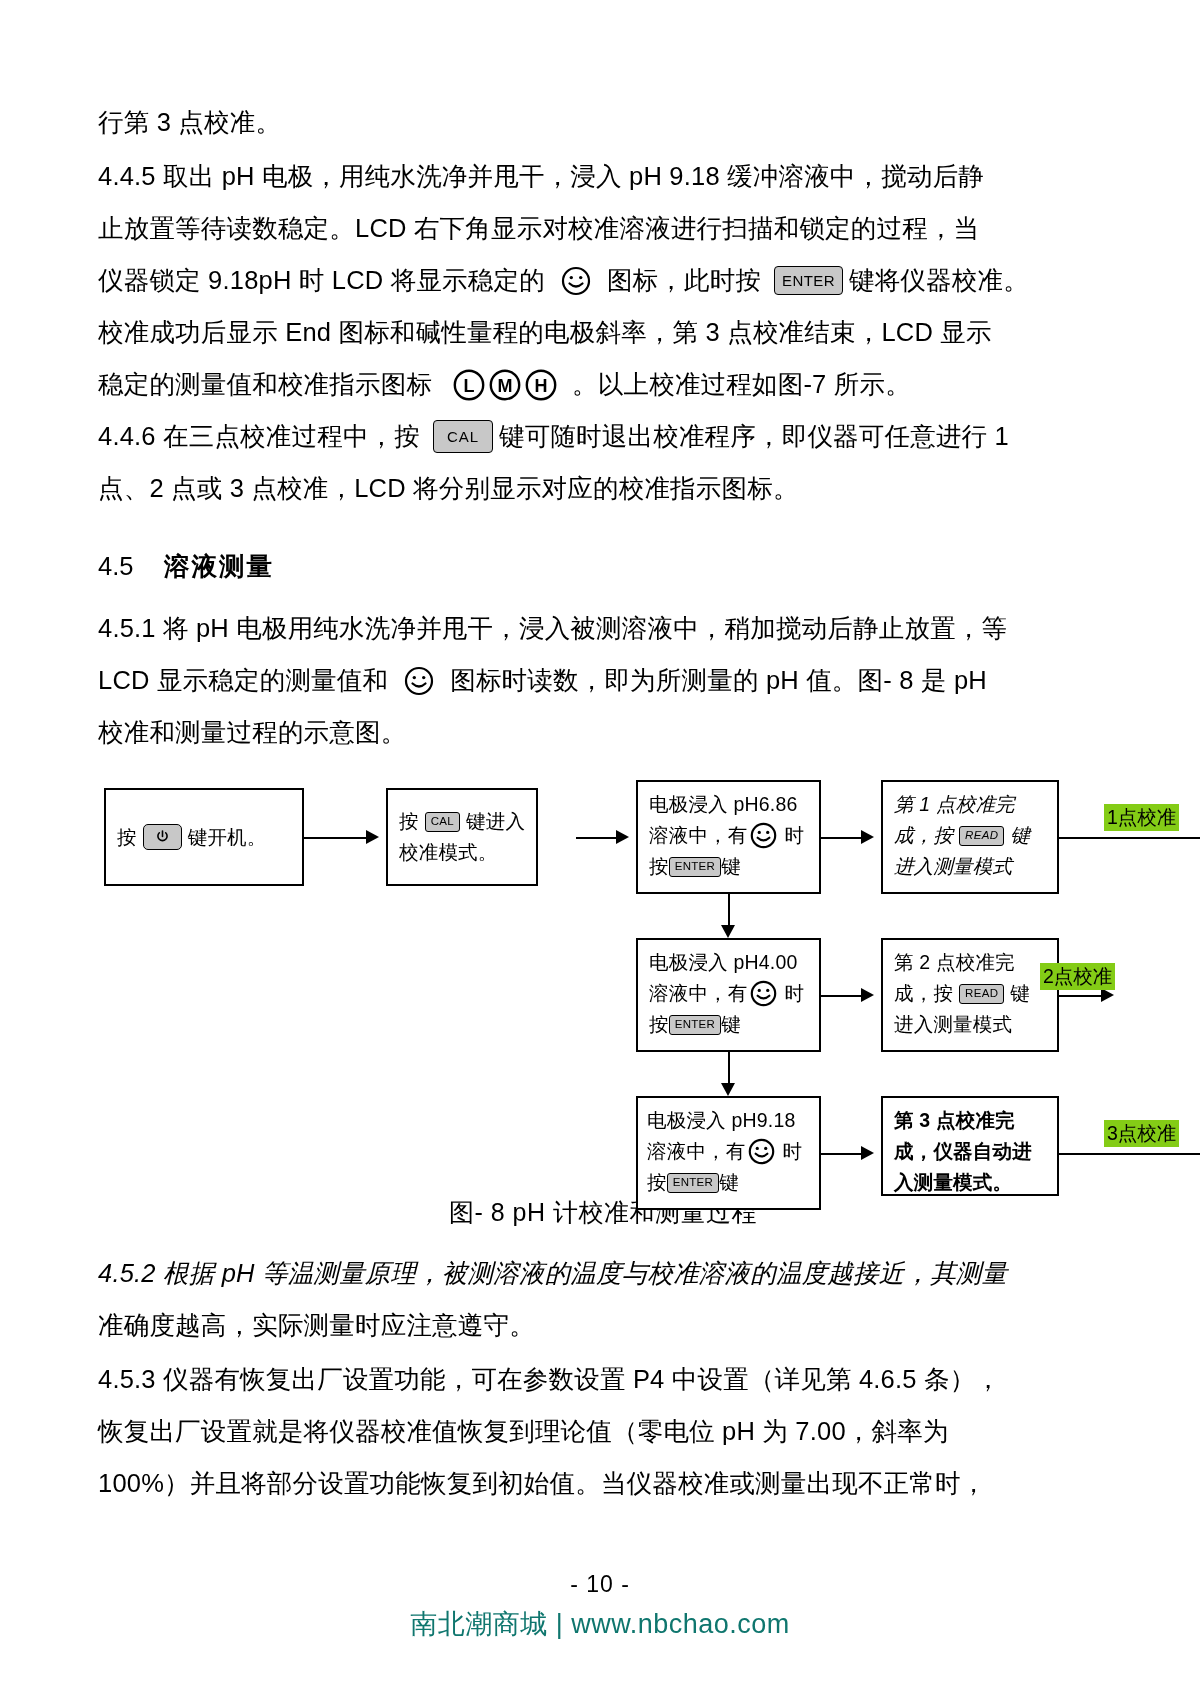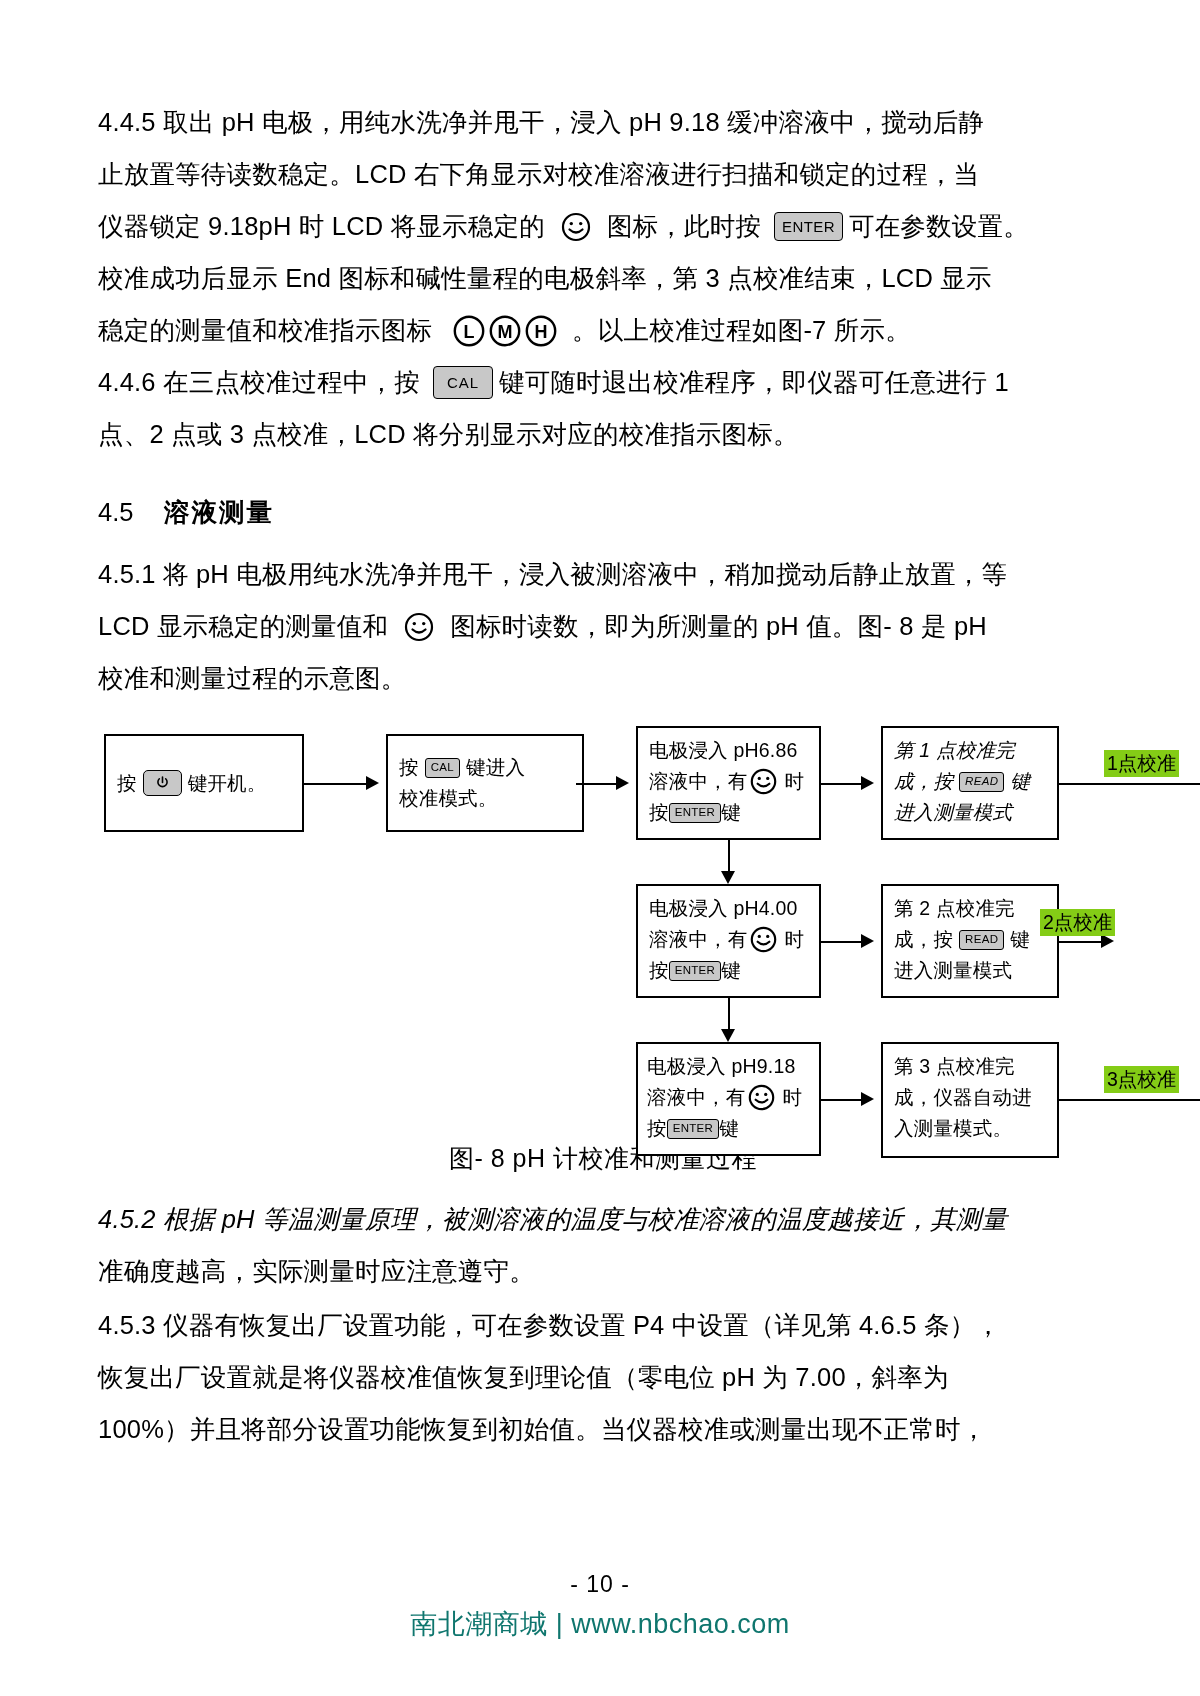--- a/index.html
+++ b/index.html
@@ -169,31 +169,32 @@
     font-size: 27px;
     color: #0f766e;
     letter-spacing: 0.5px;
   }
 </style>
 </head>
 <body>
 
 <div class="page">
 
+  <p class="para">行第 3 点校准。</p>
 
   <p class="para tight">4.4.5  取出 pH 电极，用纯水洗净并甩干，浸入 pH 9.18 缓冲溶液中，搅动后静</p>
   <p class="para tight">止放置等待读数稳定。LCD  右下角显示对校准溶液进行扫描和锁定的过程，当</p>
 
   <p class="para tight">
     <span>仪器锁定 9.18pH 时 LCD 将显示稳定的</span><span class="sp-l"></span><span class="smiley"><svg viewBox="0 0 30 30" width="30" height="30">
           <circle cx="15" cy="15" r="13" fill="#fff" stroke="#000" stroke-width="2.2"></circle>
           <circle cx="10.3" cy="11.6" r="1.7" fill="#000"></circle>
           <circle cx="19.7" cy="11.6" r="1.7" fill="#000"></circle>
           <path d="M8.5 17.5 Q15 23.5 21.5 17.5" fill="none" stroke="#000" stroke-width="2.2" stroke-linecap="round"></path>
-        </svg></span><span class="sp-l"></span><span>图标，此时按</span><span class="sp-l"></span><span class="key enter-big">ENTER</span><span class="sp"></span><span>可在参数设置。</span>
+        </svg></span><span class="sp-l"></span><span>图标，此时按</span><span class="sp-l"></span><span class="key enter-big">ENTER</span><span class="sp"></span><span>键将仪器校准。</span>
   </p>
 
   <p class="para tight">校准成功后显示 End 图标和碱性量程的电极斜率，第 3 点校准结束，LCD 显示</p>
 
   <p class="para tight">
     <span>稳定的测量值和校准指示图标</span><span class="sp-l"></span><span class="sp"></span><span class="clet"><svg viewBox="0 0 34 34" width="34" height="34">
           <circle cx="17" cy="17" r="14.2" fill="#fff" stroke="#000" stroke-width="2.4"></circle>
           <text x="17" y="24" font-family="Liberation Sans, sans-serif" font-size="18" font-weight="bold" text-anchor="middle" fill="#000">L</text>
         </svg></span><span class="clet"><svg viewBox="0 0 34 34" width="34" height="34">
           <circle cx="17" cy="17" r="14.2" fill="#fff" stroke="#000" stroke-width="2.4"></circle>
@@ -233,21 +234,21 @@
               <path d="M8 2.2 L8 8" stroke="#000" stroke-width="1.7" fill="none" stroke-linecap="round"></path>
               <path d="M4.6 4 A4.9 4.9 0 1 0 11.4 4" stroke="#000" stroke-width="1.7" fill="none" stroke-linecap="round"></path>
             </svg>
         </span><span class="sp"></span><span>键开机。</span>
       </div>
     </div>
 
     <div class="hline" style="left:200px; top:57px; width:66px;"></div>
     <div class="arrowR" style="left:262px; top:49.5px;"></div>
 
-    <div class="fbox center-v" style="left:282px; top:8px; width:198px; height:98px;">
+    <div class="fbox center-v" style="left:282px; top:8px; width:152px; height:98px;">
       <div>
         <div class="fline"><span>按</span><span class="sp"></span><span class="key sm">CAL</span><span class="sp"></span><span>键进入</span></div>
         <div class="fline">校准模式。</div>
       </div>
     </div>
 
     <div class="hline" style="left:472px; top:57px; width:44px;"></div>
     <div class="arrowR" style="left:512px; top:49.5px;"></div>
 
     <div class="fbox" style="left:532px; top:0px; width:185px; height:114px;">
@@ -303,21 +304,21 @@
               <circle cx="10.3" cy="11.6" r="1.8" fill="#000"></circle>
               <circle cx="19.7" cy="11.6" r="1.8" fill="#000"></circle>
               <path d="M8.5 17.5 Q15 23.5 21.5 17.5" fill="none" stroke="#000" stroke-width="2.4" stroke-linecap="round"></path>
             </svg></span><span class="sp"></span><span>时</span></div>
       <div class="fline"><span>按</span><span class="key sm">ENTER</span><span>键</span></div>
     </div>
 
     <div class="hline" style="left:717px; top:373px; width:44px;"></div>
     <div class="arrowR" style="left:757px; top:365.5px;"></div>
 
-    <div class="fbox" style="left:777px; top:316px; width:178px; height:116px;">
+    <div class="fbox" style="left:777px; top:316px; width:178px; height:100px;font-weight:bold;">
       <div class="fline">第 3  点校准完</div>
       <div class="fline">成，仪器自动进</div>
       <div class="fline">入测量模式。</div>
     </div>
 
 
     <div class="hline" style="left:955px; top:57px; width:208px;"></div>
 
     <div class="flabel" style="left:1000px; top:24px;">1点校准</div>
 

